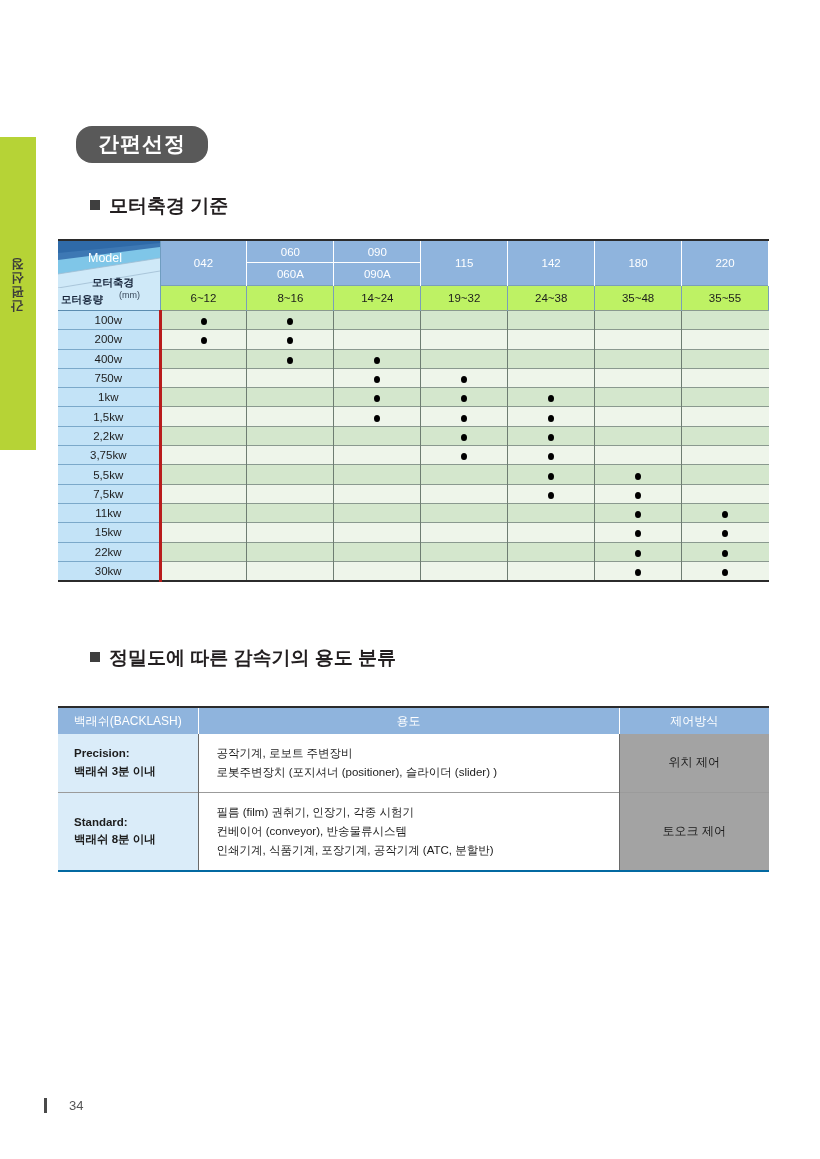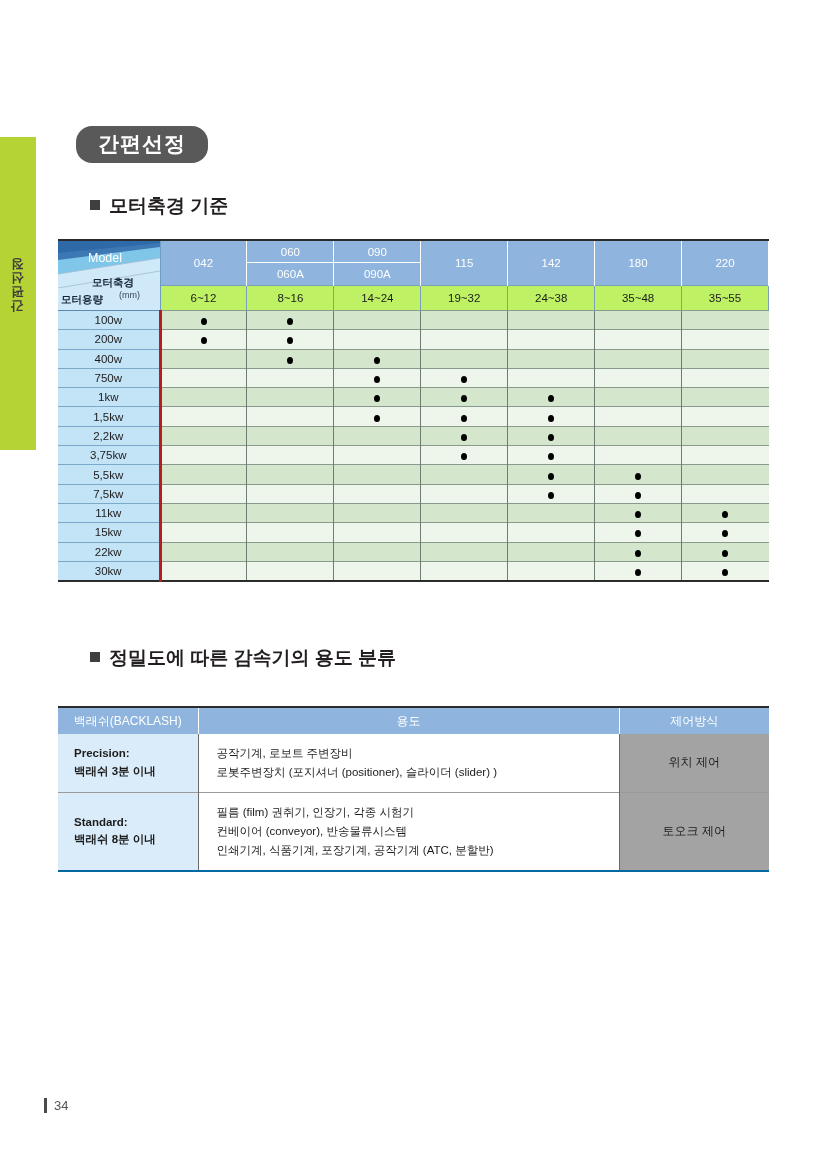--- a/index.html
+++ b/index.html
@@ -227,21 +227,21 @@
   .t2 tbody tr:first-child td { border-top: none; }
   .t2 td.bl .ln, .t2 td.use .ln { display: block; white-space: nowrap; }
 
   
   .footer {
     position: absolute;
     left: 44px;
     top: 1098px;
     display: flex;
     align-items: center;
-    gap: 7px;
+    gap: 22px;
   }
   .footer .bar { width: 3px; height: 15px; background: #4a4a4a; display:block; }
   .footer .pg { font-size: 13px; color: #555555; }
 </style>
 </head>
 <body>
 
 <div class="page">
 
   <div class="side-tab">

